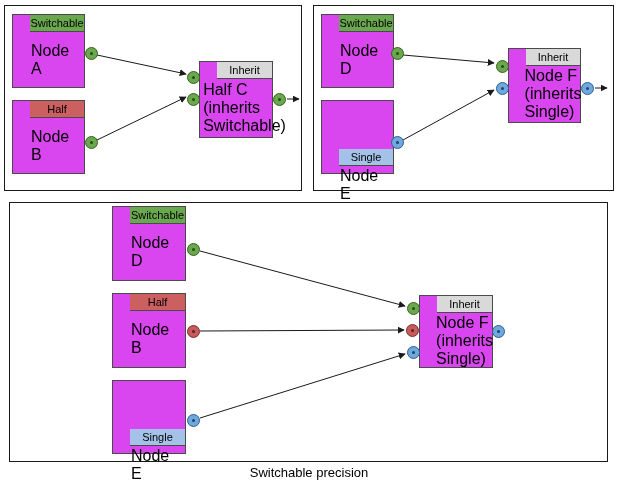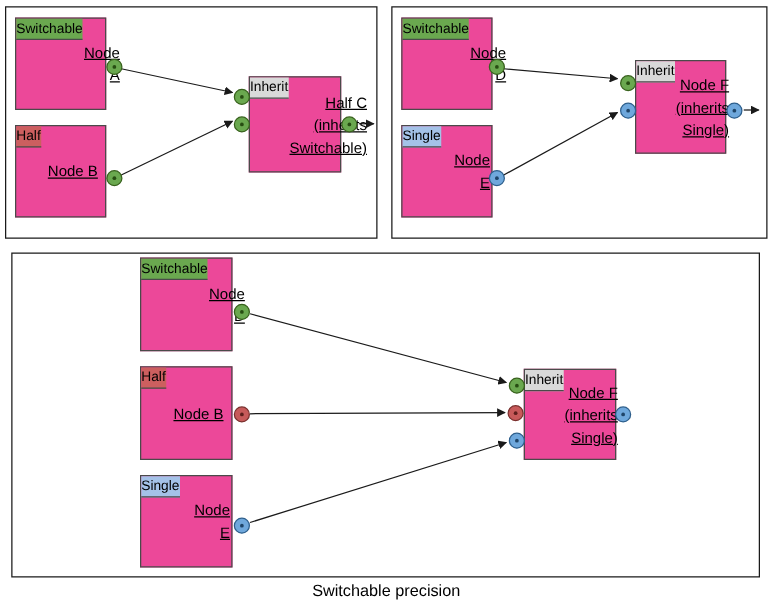--- a/index.html
+++ b/index.html
@@ -1,27 +1,27 @@
 <!DOCTYPE html>
 <html><head>
 <meta charset="utf-8">
 <style>
   html,body{margin:0;padding:0;background:#ffffff;}
   body{width:618px;height:488px;position:relative;overflow:hidden;
        font-family:"Liberation Sans",sans-serif;color:#000;}
   .panel{position:absolute;border:1.5px solid #1a1a1a;background:#fff;box-sizing:border-box;}
-  .node{position:absolute;border:1px solid #4a4a4a;background:#ec4899;box-sizing:border-box;
-        display:flex;flex-direction:row;}
+  .node{position:absolute;border:1px solid #4a4a4a;background:#d946ef;box-sizing:border-box;
+        display:flex;flex-direction:column;padding-left:17px;}
   .node-header{height:17px;line-height:16px;border-bottom:1px solid #4a4a4a;
                text-align:center;font-size:11px;box-sizing:border-box;flex:0 0 auto;}
   .node-body{flex:1 1 auto;display:flex;align-items:center;justify-content:center;
-             text-align:right;font-size:12px;line-height:18px;padding:1px;text-decoration:underline;}
+             text-align:left;font-size:16px;line-height:18px;padding:1px;}
   .hdr-green{background:#6aa84f;}
   .hdr-red{background:#cc5f5f;text-align:center;}
-  .hdr-blue{background:#a4c2e8;}
+  .hdr-blue{background:#a4c2e8;margin-top:48px;}
   .hdr-gray{background:#d9d9d9;}
   .port{position:absolute;width:13px;height:13px;border-radius:50%;box-sizing:border-box;
         display:flex;align-items:center;justify-content:center;}
   .port-green{background:#6aa84f;border:1px solid #38611d;}
   .port-red{background:#c75a5a;border:1px solid #79302e;}
   .port-blue{background:#6fa8dc;border:1px solid #2e5f8c;}
   .port-dot{width:3px;height:3px;border-radius:50%;}
   .port-green .port-dot{background:#274d12;}
   .port-red .port-dot{background:#5e1f1d;}
   .port-blue .port-dot{background:#1f4569;}

